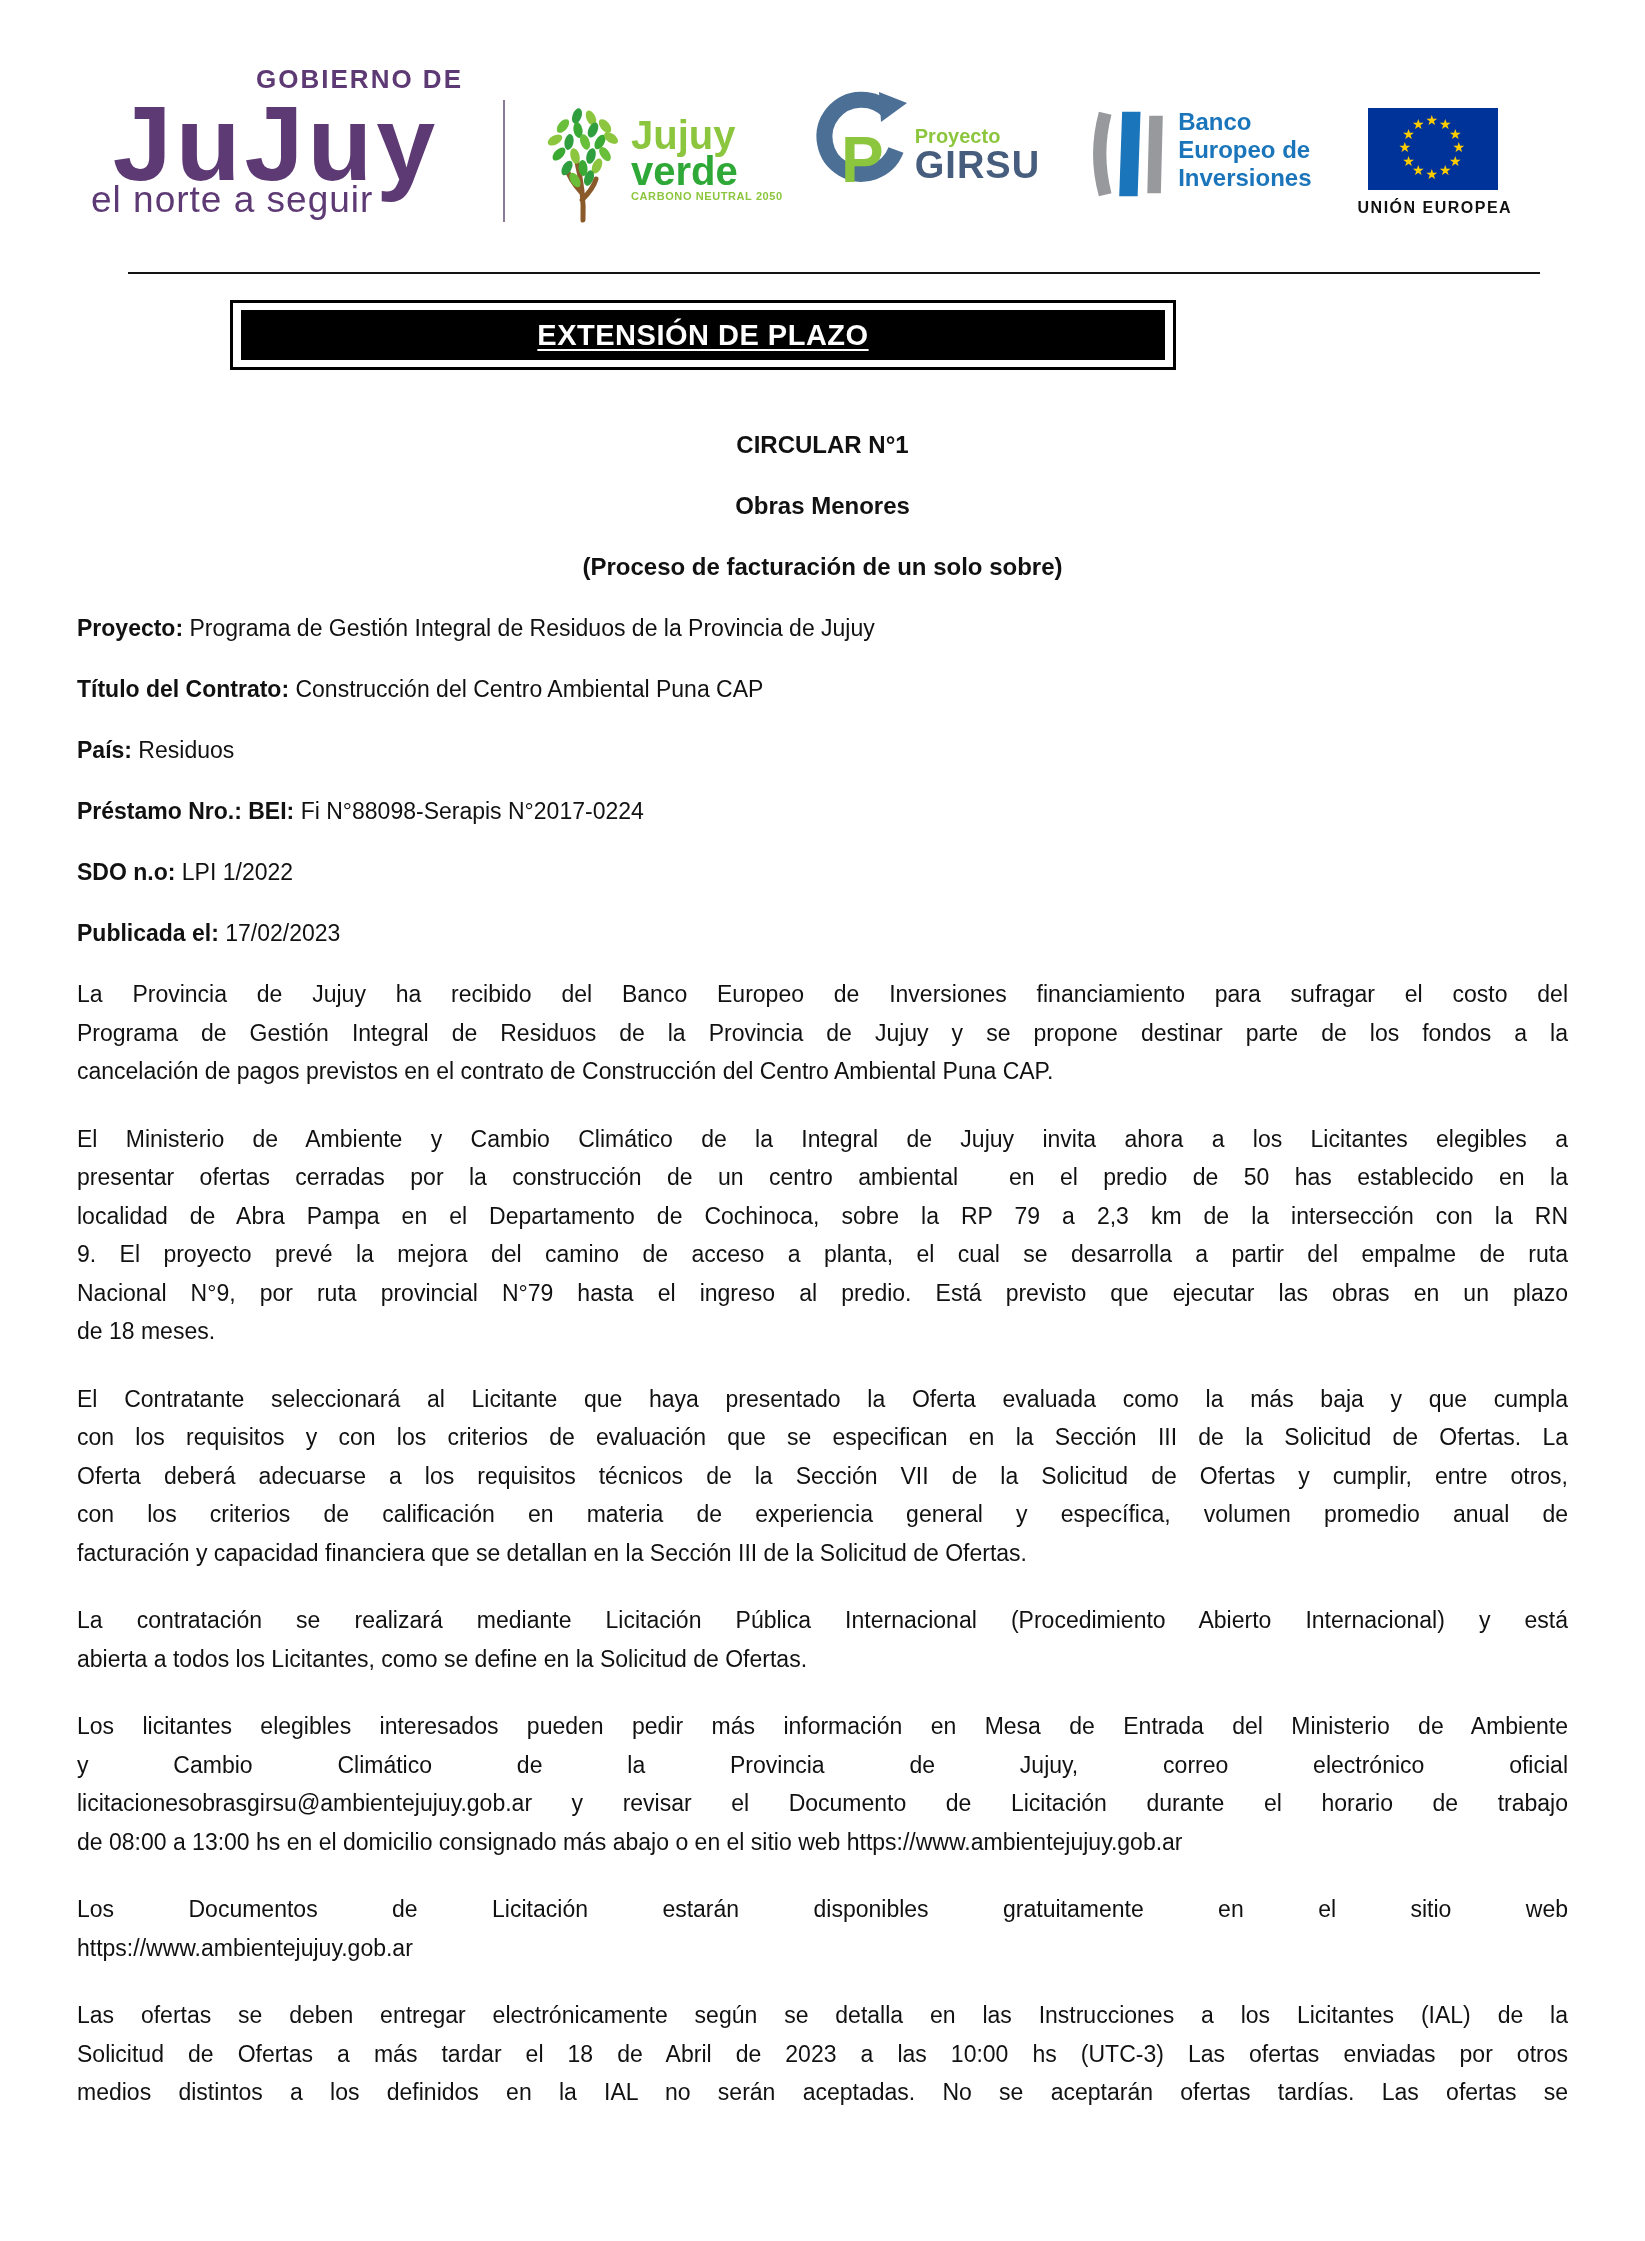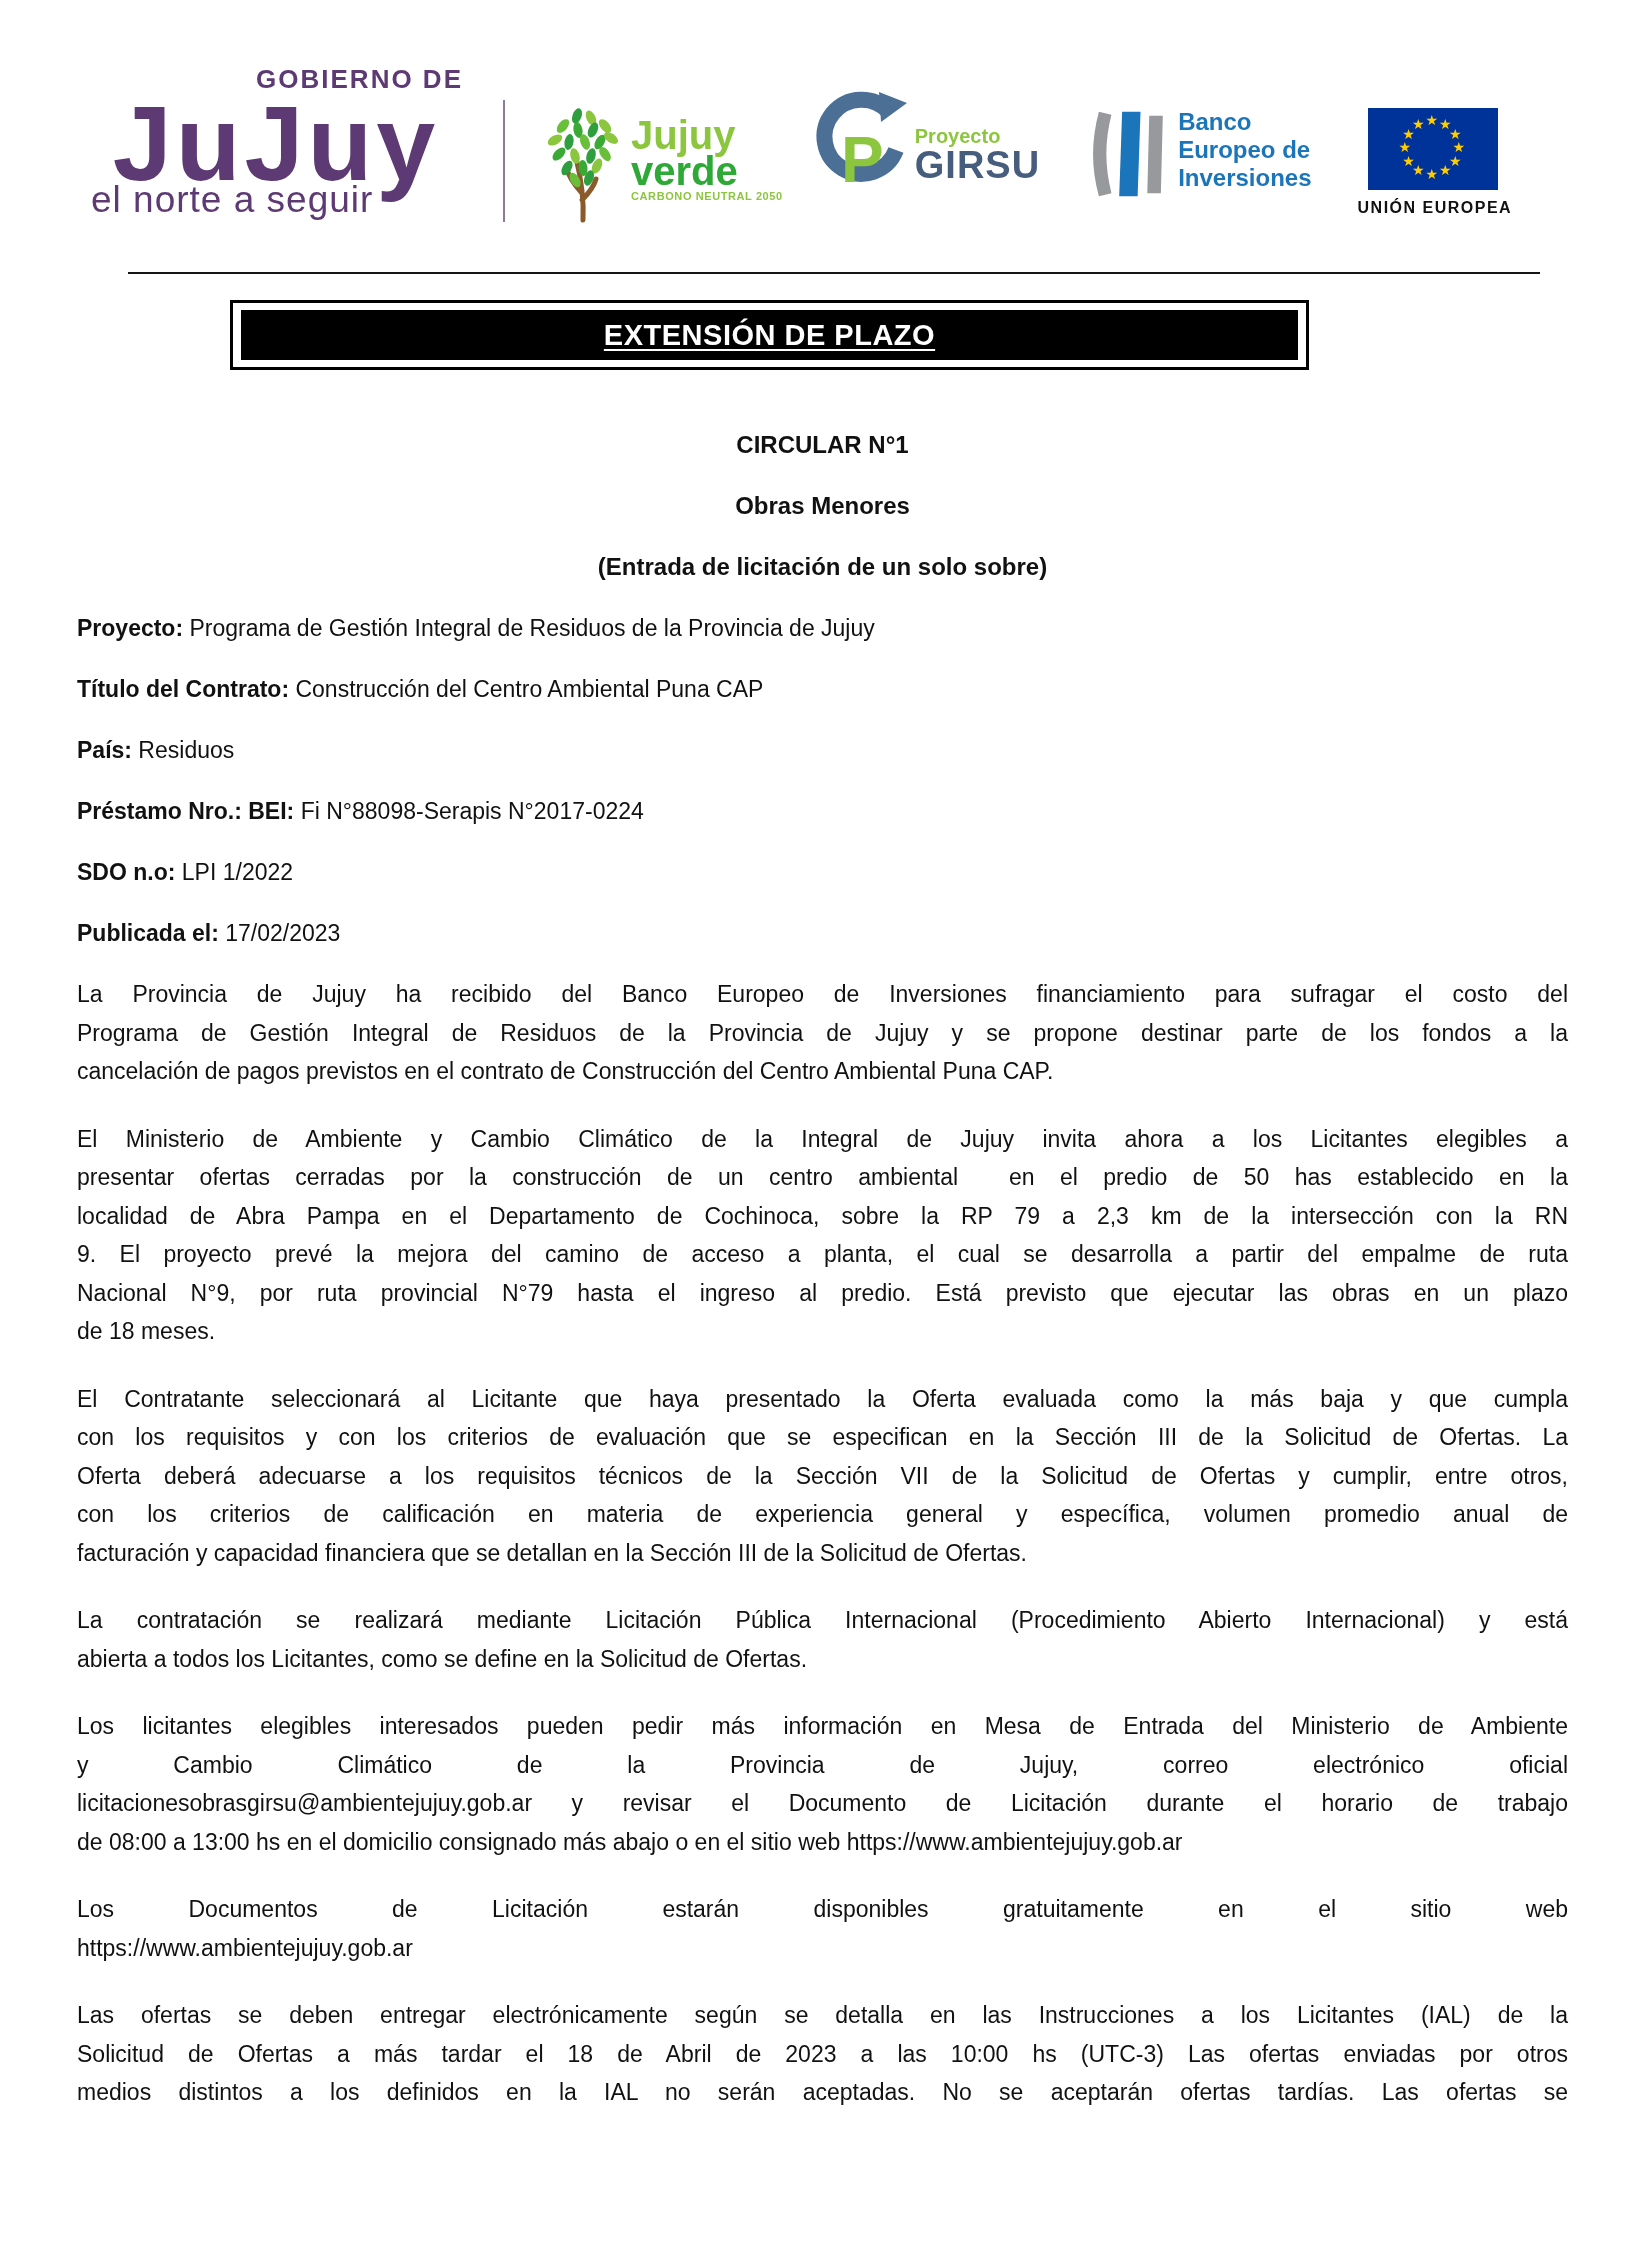--- a/index.html
+++ b/index.html
@@ -25,21 +25,21 @@
   .girsu-l2{font-size:38px;font-weight:bold;color:#475d7d;line-height:1;letter-spacing:1px;}
   .bei-logo{display:flex;margin:44px 0 0 44px;}
   .bei-text{margin:0 0 0 10px;}
   .bei-line{font-size:24px;font-weight:bold;color:#1b75bb;line-height:28px;}
   .eu-logo{margin:44px 0 0 46px;width:150px;text-align:center;}
   .eu-flag{width:130px;height:82px;background:#003399;position:relative;margin:0 auto;}
   .eu-star{position:absolute;color:#ffcc00;font-size:14px;line-height:1;}
   .eu-label{font-size:16px;font-weight:bold;letter-spacing:1.5px;color:#111;margin-top:9px;white-space:nowrap;}
   
   .rule{height:2px;background:#141414;margin:12px 0 0 128px;width:1412px;}
-  .banner{margin:26px 0 0 230px;width:1079px;border:3px solid #000;padding:7px 8px;box-sizing:border-box;background:#fff;}
+  .banner{margin:26px 0 0 230px;width:946px;border:3px solid #000;padding:7px 8px;box-sizing:border-box;background:#fff;}
   .banner-inner{background:#000;text-align:center;height:50px;line-height:50px;}
   .banner-text{color:#fff;font-size:29px;font-weight:bold;letter-spacing:0.5px;
     text-decoration:underline;text-decoration-thickness:2px;text-underline-offset:4px;}
   
   .content{padding:0 77px;}
   #headings{margin-top:56px;text-align:center;}
   .heading{font-size:24px;font-weight:bold;line-height:38px;margin-bottom:23px;}
   #fields{margin-top:8px;}
   .field{font-size:23px;line-height:38px;margin-bottom:23px;}
   .field b{font-weight:bold;}
@@ -146,21 +146,21 @@
   <div class="banner">
     <div class="banner-inner">
       <span class="banner-text">EXTENSIÓN DE PLAZO</span>
     </div>
   </div>
 
   <div class="content">
     <div id="headings">
         <div class="heading">CIRCULAR N°1</div>
         <div class="heading">Obras Menores</div>
-        <div class="heading">(Entrada de licitación de un solo sobre)</div>
+        <div class="heading">(Proceso de facturación de un solo sobre)</div>
       </div>
     <div id="fields">
         <div class="field"><b>Proyecto:</b><span> Programa de Gestión Integral de Residuos de la Provincia de Jujuy</span></div>
         <div class="field"><b>Título del Contrato:</b><span> Construcción del Centro Ambiental Puna CAP</span></div>
         <div class="field"><b>País:</b><span> Residuos</span></div>
         <div class="field"><b>Préstamo Nro.: BEI:</b><span> Fi N°88098-Serapis N°2017-0224</span></div>
         <div class="field"><b>SDO n.o:</b><span> LPI 1/2022</span></div>
         <div class="field"><b>Publicada el:</b><span> 17/02/2023</span></div>
       </div>
     <div id="paras">

